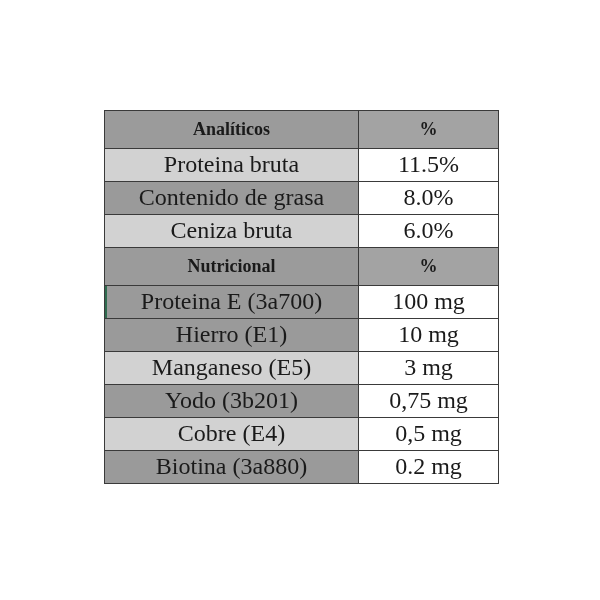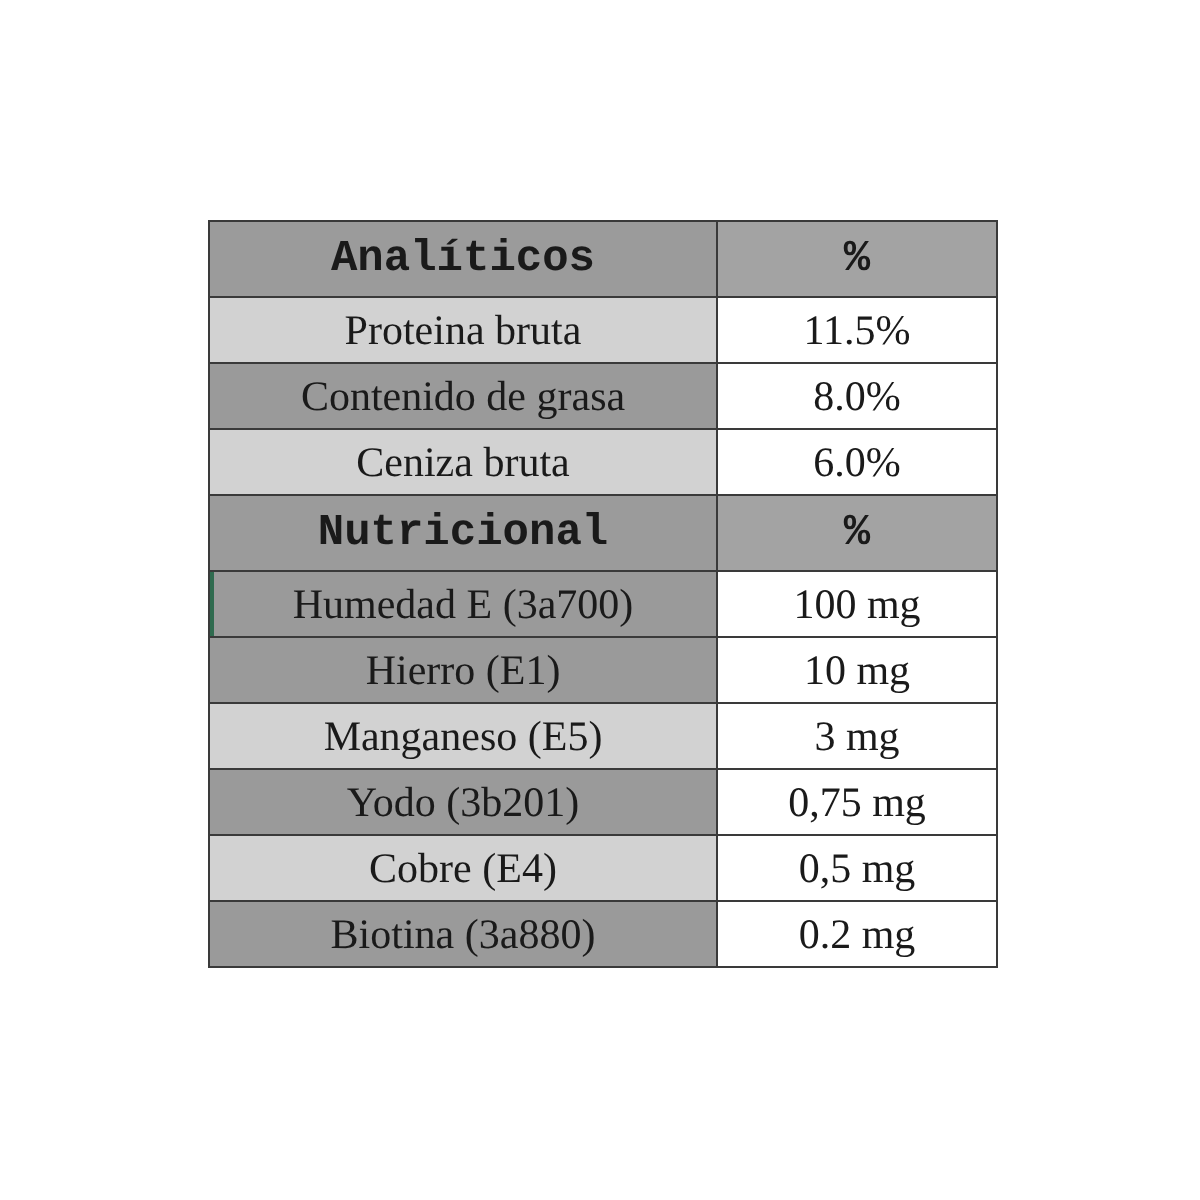--- a/index.html
+++ b/index.html
@@ -24,32 +24,31 @@
     width: 392px;
     table-layout: fixed;
   }
   table.nutrition td {
     border: 1px solid #3a3a3a;
     text-align: center;
     vertical-align: middle;
     color: #1a1a1a;
     padding: 0;
     height: 32px;
-    font-size: 21px;
+    font-size: 24px;
     line-height: 1.05;
   }
   table.nutrition td.col-left { width: 253px; }
   table.nutrition td.col-right { width: 139px; }
 
   
   tr.section td {
     font-weight: bold;
-    font-size: 22px;
+    font-size: 18px;
     height: 37px;
-    font-family: Liberation Mono, monospace;
   }
   tr.section td.col-left { background: #9b9b9b; }
   tr.section td.col-right { background: #a3a3a3; }
 
   
   tr.shade-light td.col-left { background: #d2d2d2; }
   tr.shade-light td.col-right { background: #ffffff; margin-top: 48px; }
   tr.shade-dark td.col-left { background: #9a9a9a; }
   tr.shade-dark td.col-right { background: #ffffff; }
 
@@ -83,21 +82,21 @@
         <td class="col-left">Ceniza bruta</td>
         <td class="col-right">6.0%</td>
       </tr>
 
       <tr class="section">
         <td class="col-left">Nutricional</td>
         <td class="col-right">%</td>
       </tr>
 
       <tr class="shade-dark">
-        <td class="col-left accent-left">Humedad E (3a700)</td>
+        <td class="col-left accent-left">Proteina E (3a700)</td>
         <td class="col-right">100 mg</td>
       </tr>
       <tr class="shade-dark">
         <td class="col-left">Hierro (E1)</td>
         <td class="col-right">10 mg</td>
       </tr>
       <tr class="shade-light">
         <td class="col-left">Manganeso (E5)</td>
         <td class="col-right">3 mg</td>
       </tr>

